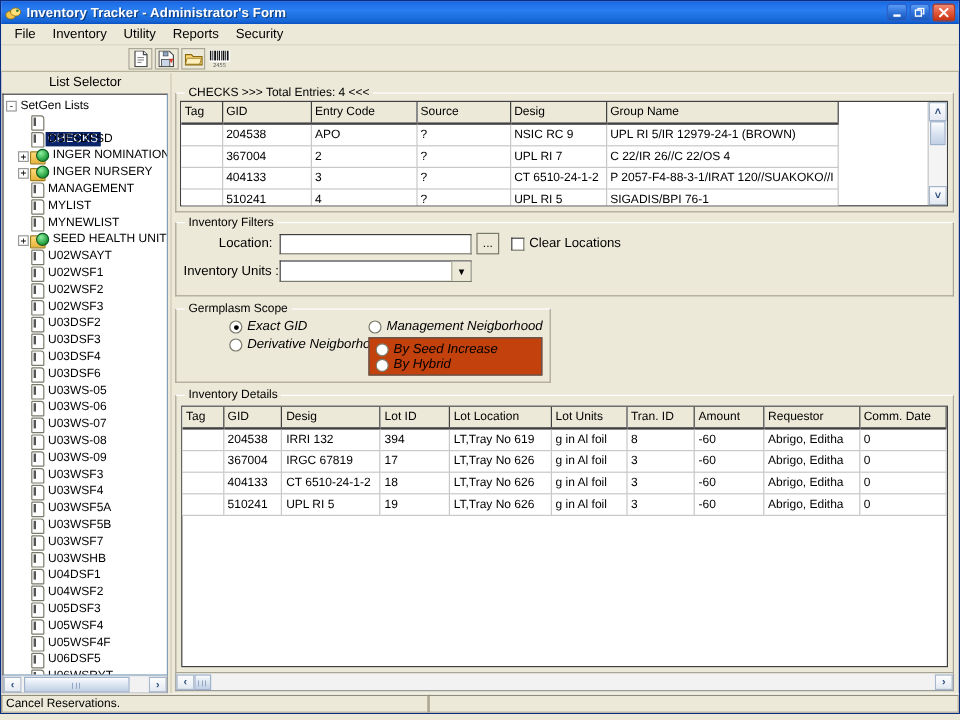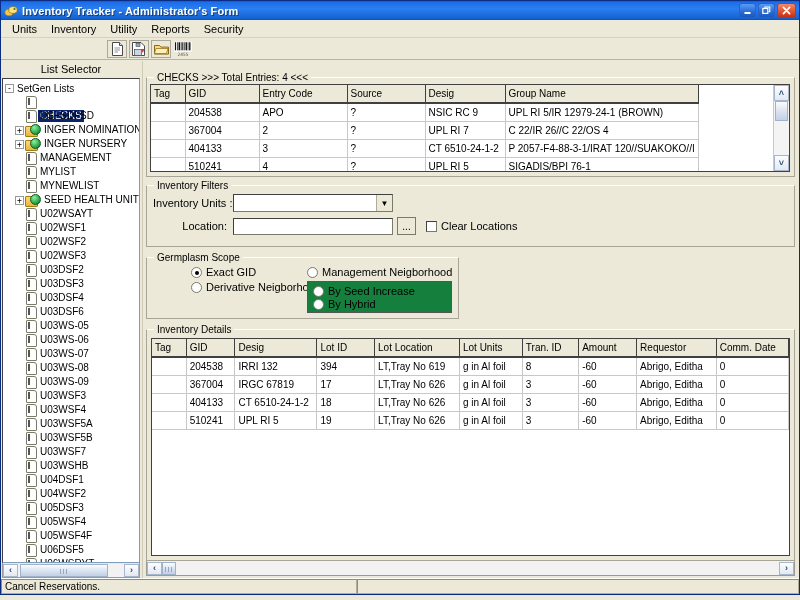--- a/index.html
+++ b/index.html
@@ -395,21 +395,21 @@
     content: "";
     position: absolute; left: 3px; top: 3px;
     width: 4px; height: 4px;
     border-radius: 50%;
     background: #000;
   }
   .radio-row { display: flex; align-items: center; margin-bottom: 3px; font-size: 11px; color: #000; white-space: nowrap; }
   .inner-box {
     border: 1px solid #555;
     padding: 3px 5px 2px 5px;
-    background: #15803d;
+    background: #c2410c;
   }
 
   
   #details-section {
     flex: 1 1 auto;
     margin: 10px 3px 0 3px;
     padding: 8px 4px 4px 4px;
     min-height: 0;
     display: flex; flex-direction: column;
   }
@@ -478,21 +478,21 @@
       </span>
       <span class="win-btn close">
         <svg width="9" height="9" viewBox="0 0 9 9">
           <path d="M1.4 1.4 L7.6 7.6 M7.6 1.4 L1.4 7.6" stroke="#fff" stroke-width="1.7" stroke-linecap="round"></path>
         </svg>
       </span>
     </span>
   </div>
 
   <div id="menubar">
-    <span class="menu-item">Units</span>
+    <span class="menu-item">File</span>
     <span class="menu-item">Inventory</span>
     <span class="menu-item">Utility</span>
     <span class="menu-item">Reports</span>
     <span class="menu-item">Security</span>
   </div>
 
   <div id="toolbar">
     <span class="tb-btn">
       <svg width="13" height="14" viewBox="0 0 13 14">
         <path d="M1.5 0.5 L8.5 0.5 L11.5 3.5 L11.5 13.5 L1.5 13.5 Z" fill="#fff" stroke="#4a4a4a"></path>
@@ -826,39 +826,39 @@
             <span class="vs-thumb"></span>
             <span style="flex:1 1 auto"></span>
             <span class="vs-arrow">˅</span>
           </div>
         </div>
       </div>
 
       <div class="groupbox" id="filters-section">
         <span class="gb-title">Inventory Filters</span>
         <div class="frow">
+          <span class="flabel" style="width:74px">Location:</span>
+          <input class="txtinput" style="width: 160px; margin-left: 6px;" value="">
+          <span class="btn-ellipsis">...</span>
+          <span class="chk"></span>
+          <span>Clear Locations</span>
+        </div>
+        <div class="frow">
           <span class="flabel" style="width:74px">Inventory Units :</span>
           <span class="combo" style="width:160px; margin-left:6px;">
             <span class="cval"></span>
             <span class="carrow">▼</span>
           </span>
         </div>
-        <div class="frow">
-          <span class="flabel" style="width:74px">Location:</span>
-          <input class="txtinput" style="width: 160px; margin-left: 6px;" value="">
-          <span class="btn-ellipsis">...</span>
-          <span class="chk"></span>
-          <span>Clear Locations</span>
-        </div>
       </div>
 
       <div id="scope-row">
         <div class="groupbox" id="germplasm-scope">
           <span class="gb-title">Germplasm Scope</span>
-          <div style="display:flex;">
+          <div style="display:flex;font-style:italic;">
             <div style="width:150px; padding-left:38px;">
               <div class="radio-row">
                 <span class="radio on"></span>
                 <span>Exact GID</span>
               </div>
               <div class="radio-row">
                 <span class="radio"></span>
                 <span>Derivative Neigborhood</span>
               </div>
             </div>

